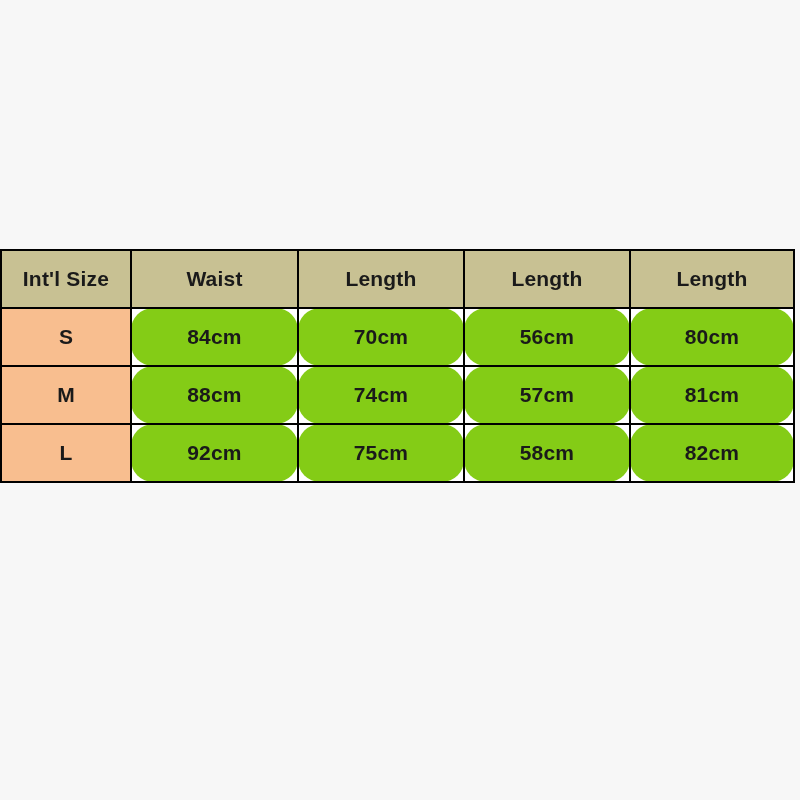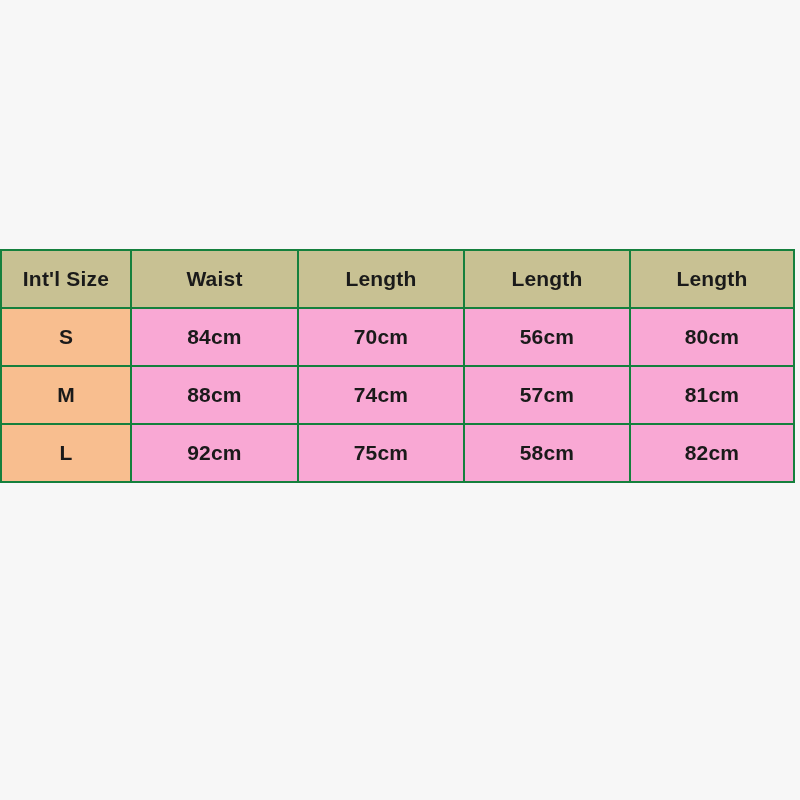--- a/index.html
+++ b/index.html
@@ -30,21 +30,21 @@
 
   table.size-chart {
     border-collapse: collapse;
     width: 793px;
     table-layout: fixed;
     background: #ffffff;
   }
 
   table.size-chart td,
   table.size-chart th {
-    border: 2px solid #15803d;
+    border: 2px solid #000000;
     text-align: center;
     vertical-align: middle;
     height: 56px;
     padding: 0;
     font-size: 21px;
     font-weight: bold;
     color: #1a1a1a;
     font-family: "Liberation Sans", sans-serif;
     letter-spacing: 0.2px;
   }
@@ -55,22 +55,23 @@
     font-weight: bold;
   }
 
   table.size-chart tbody td.size-cell {
     background: #f8be8f;
     font-size: 21px;
     font-weight: bold;
   }
 
   table.size-chart tbody td.value-cell {
-    background: #f9a8d4;
+    background: #84cc16;
     font-weight: bold;
+    border-radius: 22px;
   }
 
   col.c-size   { width: 130px; }
   col.c-bust   { width: 167px; }
   col.c-waist  { width: 166px; }
   col.c-sleeve { width: 166px; }
   col.c-length { width: 164px; }
 </style>
 </head>
 <body>

